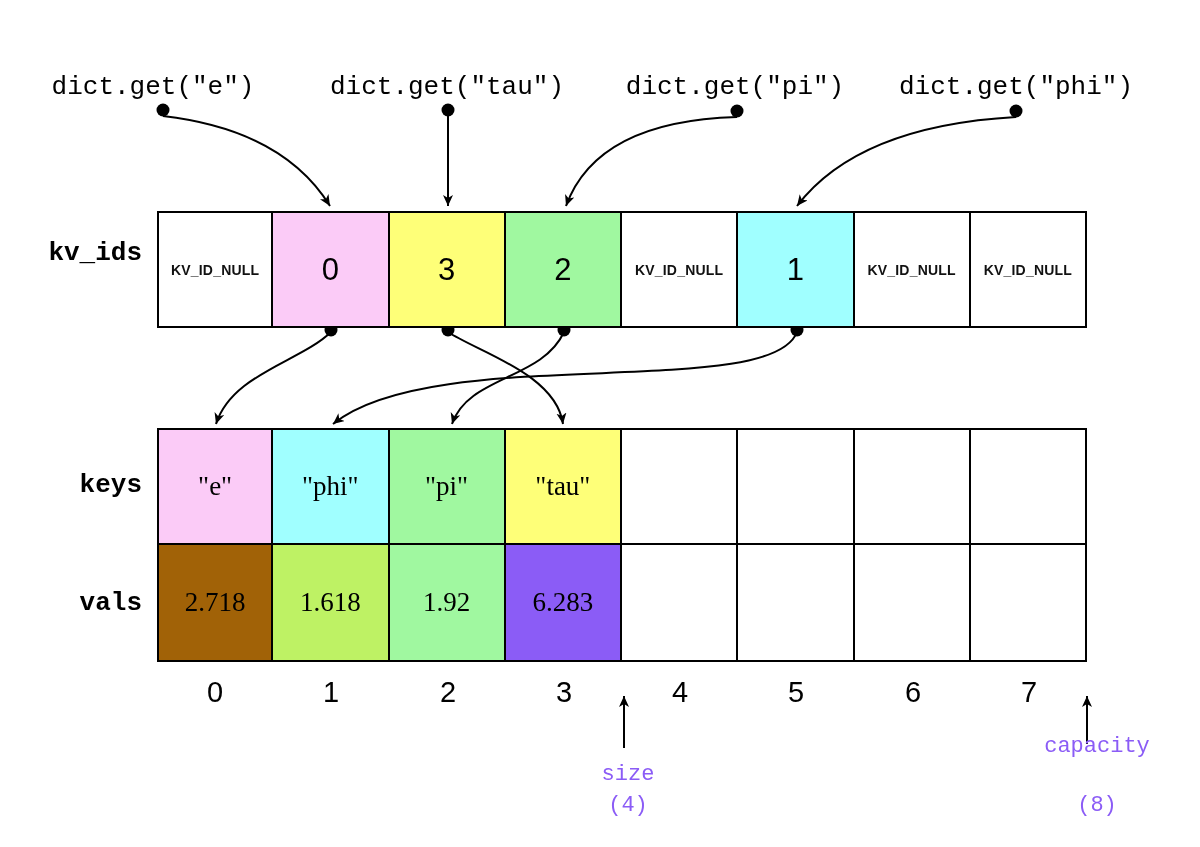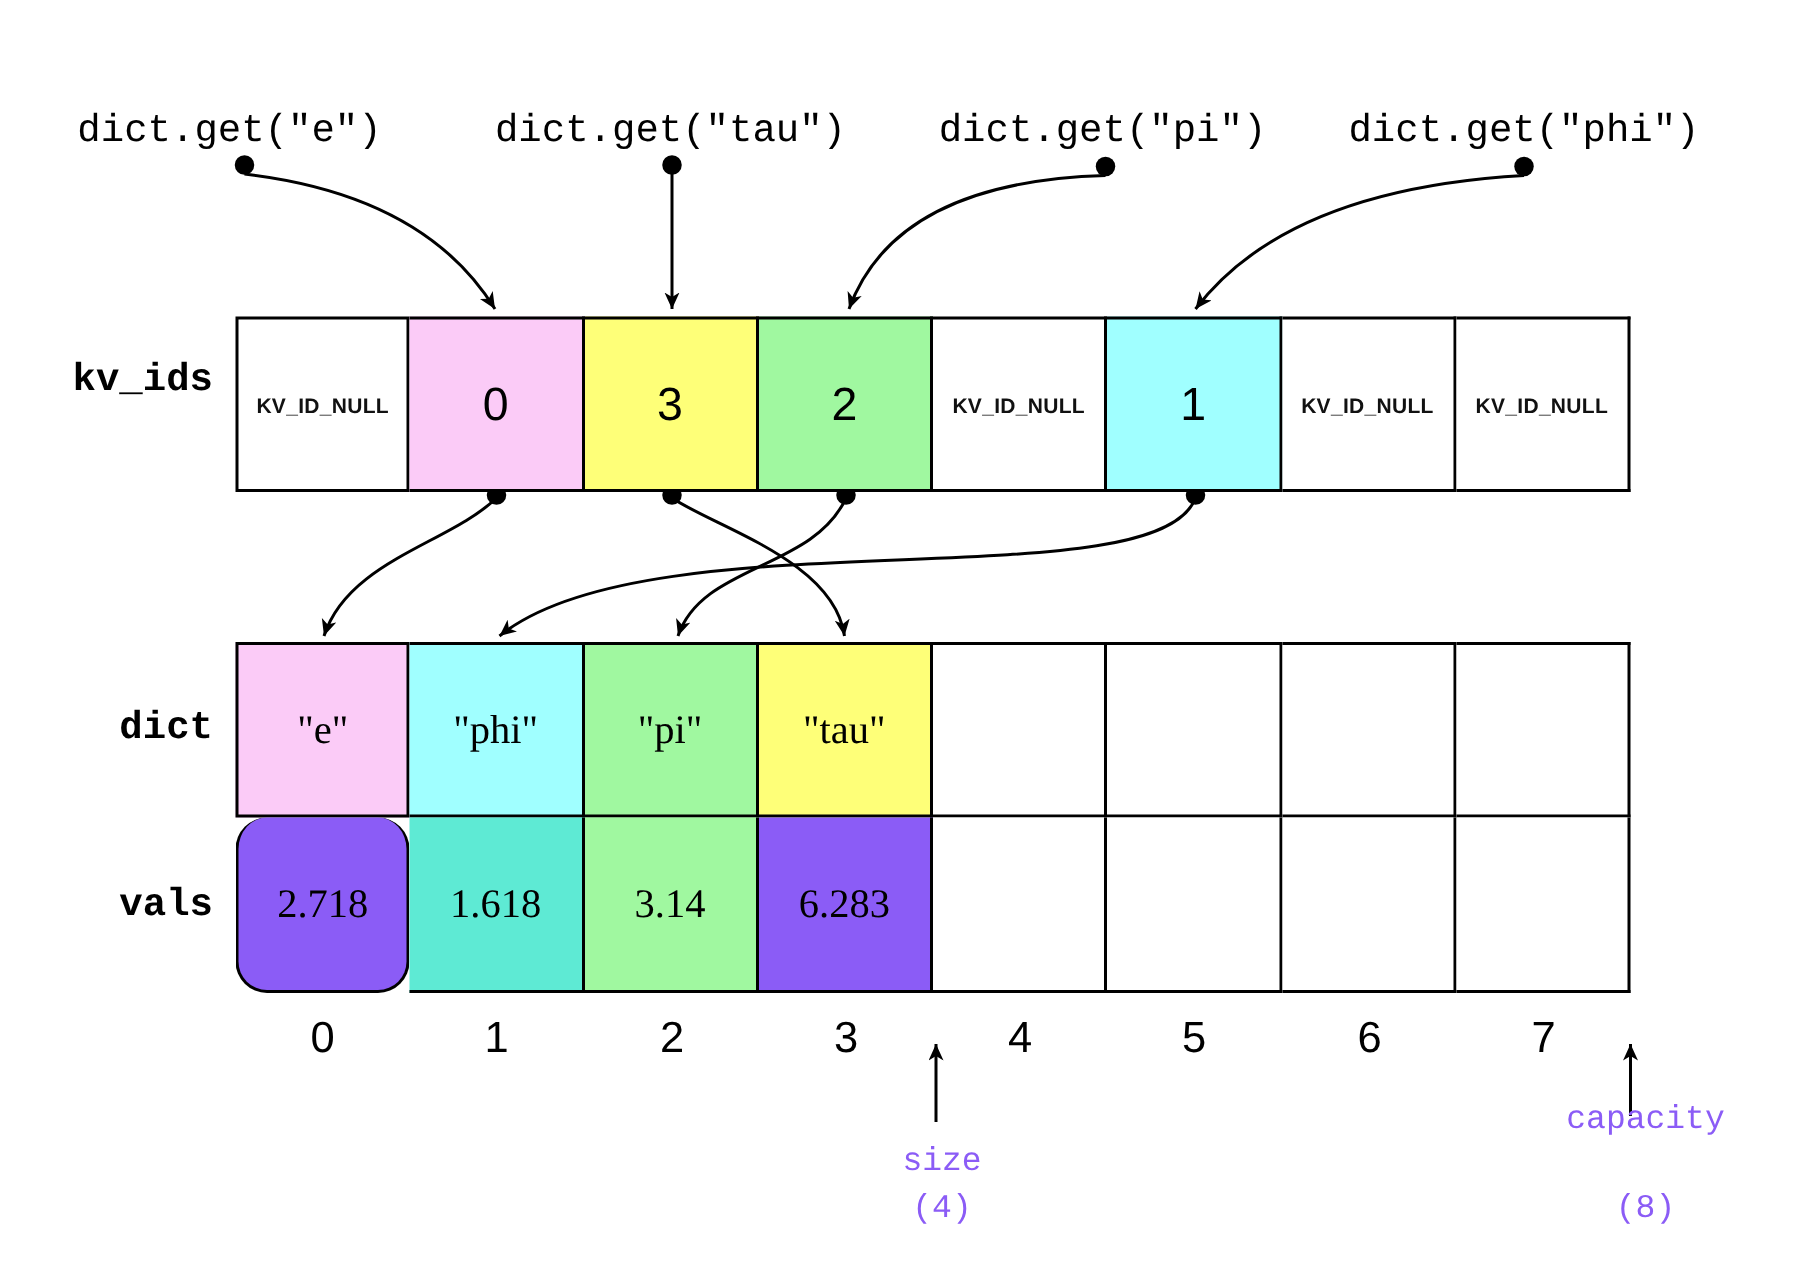--- a/index.html
+++ b/index.html
@@ -65,21 +65,21 @@
       <circle cx="797" cy="330" r="6.5"></circle>
     </g>
   </svg>
 
   <div class="query-label" style="left:153px;top:72px">dict.get("e")</div>
   <div class="query-label" style="left:447px;top:72px">dict.get("tau")</div>
   <div class="query-label" style="left:735px;top:72px">dict.get("pi")</div>
   <div class="query-label" style="left:1016px;top:72px">dict.get("phi")</div>
 
   <div class="row-label" style="left:22px;top:238px">kv_ids</div>
-  <div class="row-label" style="left:22px;top:470px">dict</div>
+  <div class="row-label" style="left:22px;top:470px">keys</div>
   <div class="row-label" style="left:22px;top:588px">vals</div>
 
   <div class="array" style="left:157px;top:211px">
     <div class="arow">
       <div class="cell null-text" style="background: rgb(255, 255, 255);">KV_ID_NULL</div>
       <div class="cell num" style="background: rgb(251, 203, 247);">0</div>
       <div class="cell num" style="background: rgb(254, 255, 120);">3</div>
       <div class="cell num" style="background: rgb(160, 248, 160);">2</div>
       <div class="cell null-text" style="background: rgb(255, 255, 255);">KV_ID_NULL</div>
       <div class="cell num" style="background: rgb(160, 255, 255);">1</div>
@@ -93,23 +93,23 @@
       <div class="cell serif" style="background: rgb(251, 203, 247);">"e"</div>
       <div class="cell serif" style="background: rgb(160, 255, 255);">"phi"</div>
       <div class="cell serif" style="background: rgb(160, 248, 160);">"pi"</div>
       <div class="cell serif" style="background: rgb(254, 255, 120);">"tau"</div>
       <div class="cell serif" style="background: rgb(255, 255, 255);"></div>
       <div class="cell serif" style="background: rgb(255, 255, 255);"></div>
       <div class="cell serif" style="background: rgb(255, 255, 255);"></div>
       <div class="cell serif" style="background: rgb(255, 255, 255);"></div>
     </div>
     <div class="arow">
-      <div class="cell serif" style="background: #8b5cf6; border-radius: 21px;">2.718</div>
-      <div class="cell serif" style="background: #5eead4;">1.618</div>
-      <div class="cell serif" style="background: rgb(160, 248, 160);">3.14</div>
+      <div class="cell serif" style="background: #a16207;">2.718</div>
+      <div class="cell serif" style="background: #bef264;">1.618</div>
+      <div class="cell serif" style="background: rgb(160, 248, 160);">1.92</div>
       <div class="cell serif" style="background: #8b5cf6;">6.283</div>
       <div class="cell serif" style="background: rgb(255, 255, 255);"></div>
       <div class="cell serif" style="background: rgb(255, 255, 255);"></div>
       <div class="cell serif" style="background: rgb(255, 255, 255);"></div>
       <div class="cell serif" style="background: rgb(255, 255, 255);"></div>
     </div>
   </div>
 
   <div class="index-label" style="left:215px">0</div>
   <div class="index-label" style="left:331px">1</div>

